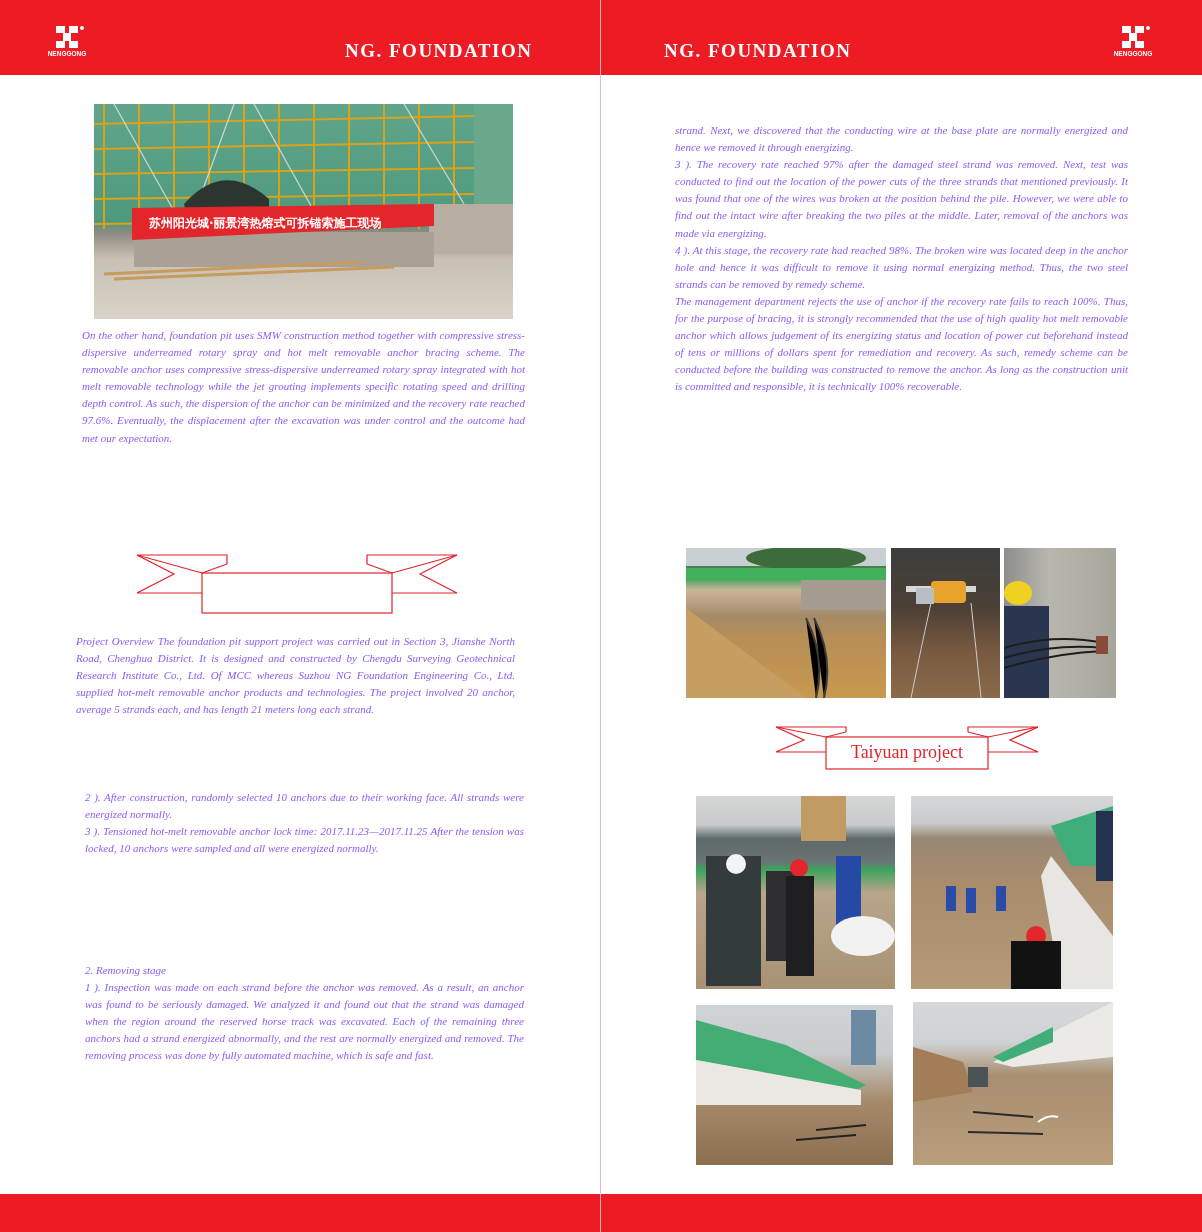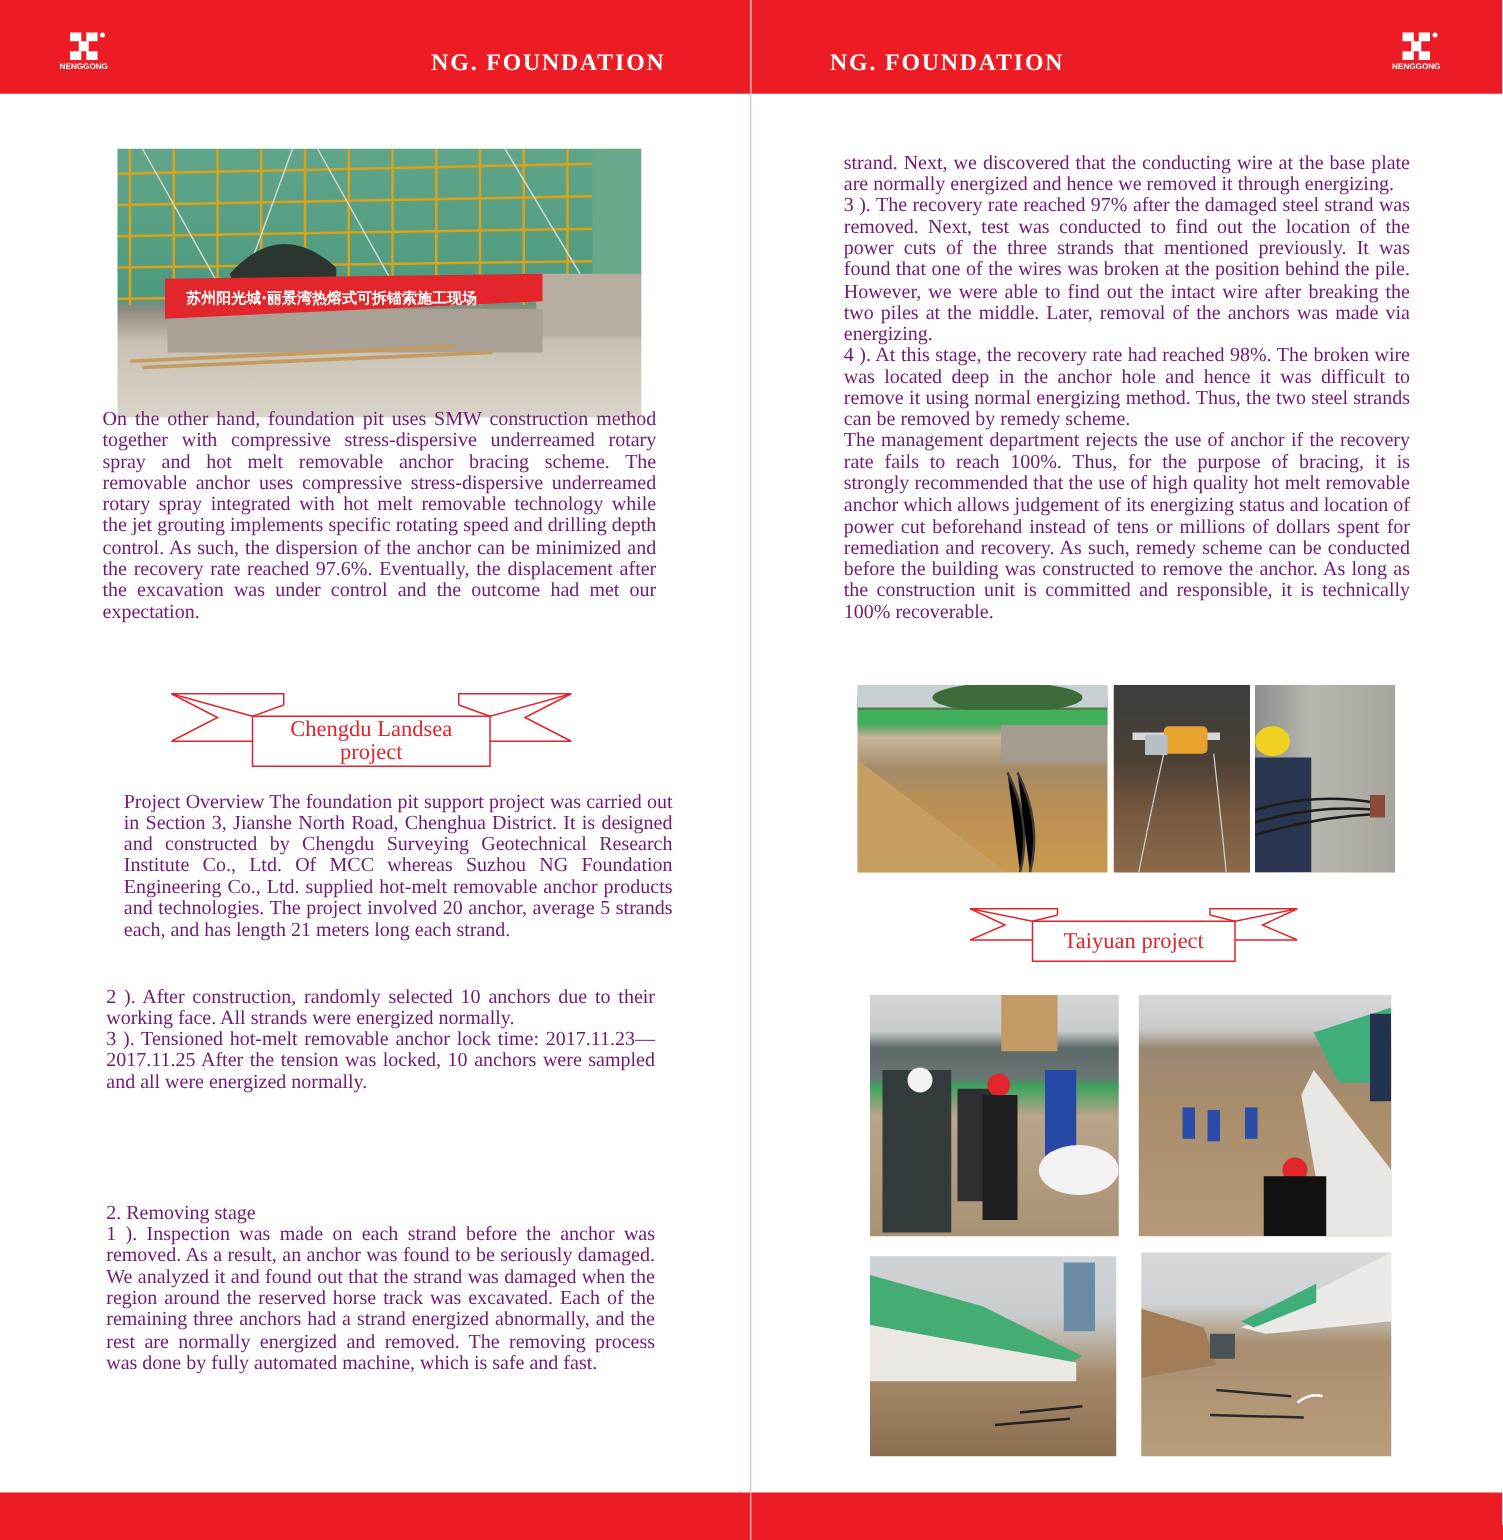--- a/index.html
+++ b/index.html
@@ -20,21 +20,21 @@
 
   .logo { position: absolute; top: 26px; width: 48px; height: 36px; }
   .logo.left { left: 43px; }
   .logo.right { left: 1109px; }
   .logo .mark { position: absolute; left: 13px; top: 0; width: 22px; height: 22px; }
   .logo .mark i { position: absolute; width: 7px; height: 7px; background: #fff; }
   .logo .dot { position: absolute; left: 37px; top: 0; width: 4px; height: 4px; border-radius: 50%; background: #fff; }
   .logo .word { position: absolute; left: 0; top: 24px; width: 48px; text-align: center; color: #fff; font-family: "Liberation Sans", sans-serif; font-weight: bold; font-size: 6.5px; letter-spacing: 0; }
 
   .photo { position: absolute; overflow: hidden; }
-  .para { position: absolute; font-size: 16px; line-height: 17.1px; text-align: justify; color: #701a75; }
+  .para { position: absolute; font-size: 11px; line-height: 17.1px; text-align: justify; color: #8b5cf6; font-style: italic; }
   .para p { margin: 0; text-align: justify; text-align-last: left; }
 
   .ribbon { position: absolute; }
   .ribbon svg { position: absolute; left: 0; top: 0; }
   .ribbon .label { position: absolute; color: #e0242b; font-family: "Liberation Serif", serif; text-align: center; line-height: 18px; }
 </style>
 </head>
 <body>
 
 <div class="topbar left"></div>
@@ -60,21 +60,21 @@
     <i style="left:0;top:0;width:9px;height:7px"></i>
       <i style="left:13px;top:0;width:9px;height:7px"></i>
     <i style="left:7px;top:7px;width:8px;height:8px"></i>
     <i style="left:0;top:15px;width:9px;height:7px"></i>
       <i style="left:13px;top:15px;width:9px;height:7px"></i>
   </div>
   <div class="dot"></div>
   <div class="word">NENGGONG</div>
 </div>
 
-<div class="photo" style="left:94px;top:104px;width:419px;height:215px;background:linear-gradient(180deg,#5fa58a 0%,#4e9a7e 55%,#8f8a80 60%,#c8c0b4 72%,#d9d3c9 100%);margin-top:15px;">
+<div class="photo" style="left:94px;top:104px;width:419px;height:215px;background:linear-gradient(180deg,#5fa58a 0%,#4e9a7e 55%,#8f8a80 60%,#c8c0b4 72%,#d9d3c9 100%);">
   <svg width="419" height="215" style="position:absolute;left:0;top:0">
     <g stroke="#d9a21a" stroke-width="2">
       <line x1="0" y1="20" x2="380" y2="12"></line>
         <line x1="0" y1="45" x2="380" y2="38"></line>
         <line x1="0" y1="70" x2="380" y2="64"></line>
       <line x1="0" y1="95" x2="380" y2="90"></line>
         <line x1="0" y1="120" x2="380" y2="116"></line>
       <line x1="10" y1="0" x2="10" y2="125"></line>
         <line x1="45" y1="0" x2="45" y2="125"></line>
         <line x1="80" y1="0" x2="80" y2="125"></line>
@@ -115,27 +115,23 @@
     <g fill="none" stroke="#e0242b" stroke-width="1.2">
       <polyline points="65,20 0,2 90,2 90,11"></polyline>
       <polyline points="0,2 37,21 0,40 65,40"></polyline>
       <polyline points="255,20 320,2 230,2 230,11"></polyline>
       <polyline points="320,2 283,21 320,40 255,40"></polyline>
       <line x1="65" y1="20" x2="90" y2="11"></line>
       <line x1="255" y1="20" x2="230" y2="11"></line>
       <rect x="65" y="20" width="190" height="40"></rect>
     </g>
   </svg>
-  <div class="label" style="left:65px;top:20px;width:190px;height:40px;font-size:18px;padding-top:1px;">
-    <div>Chengdu Landsea</div>
-    <div>project</div>
-  </div>
-</div>
-
-<div class="para" style="left:99px;top:633px;width:439px;">
+</div>
+
+<div class="para" style="left:76px;top:633px;width:439px;">
   <p>Project Overview The foundation pit support project was carried out in Section 3, Jianshe North Road, Chenghua District. It is designed and constructed by Chengdu Surveying Geotechnical Research Institute Co., Ltd. Of MCC whereas Suzhou NG Foundation Engineering Co., Ltd. supplied hot-melt removable anchor products and technologies. The project involved 20 anchor, average 5 strands each, and has length 21 meters long each strand.</p>
 </div>
 
 <div class="para" style="left:85px;top:789px;width:439px;">
   <p>2 ). After construction, randomly selected 10 anchors due to their working face. All strands were energized normally.</p>
   <p>3 ). Tensioned hot-melt removable anchor lock time: 2017.11.23—2017.11.25 After the tension was locked, 10 anchors were sampled and all were energized normally.</p>
 </div>
 
 <div class="para" style="left:85px;top:962px;width:439px;">
   <p>2. Removing stage</p>

